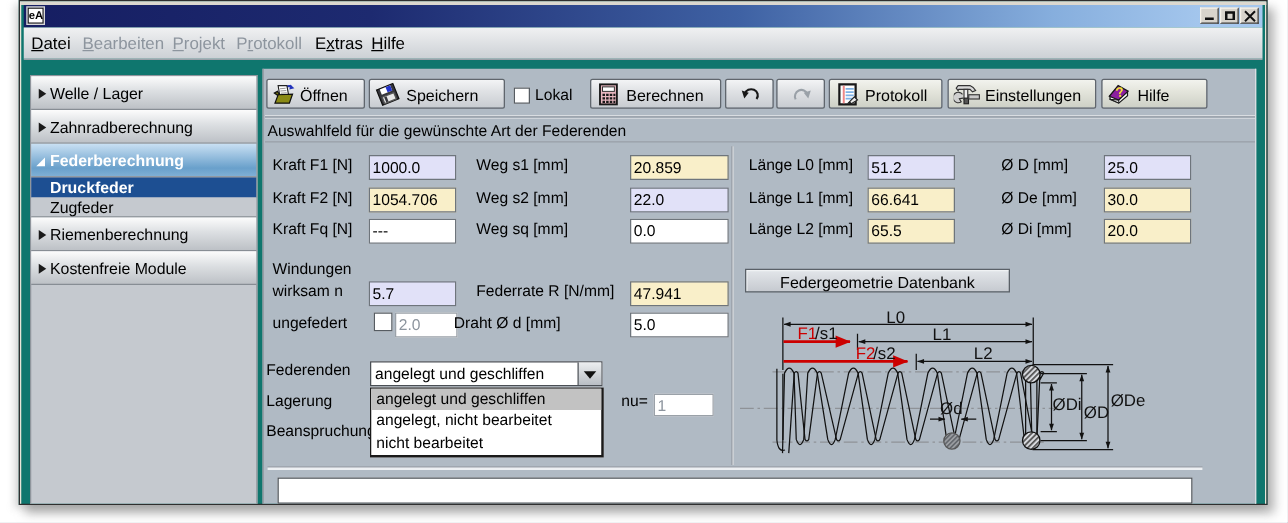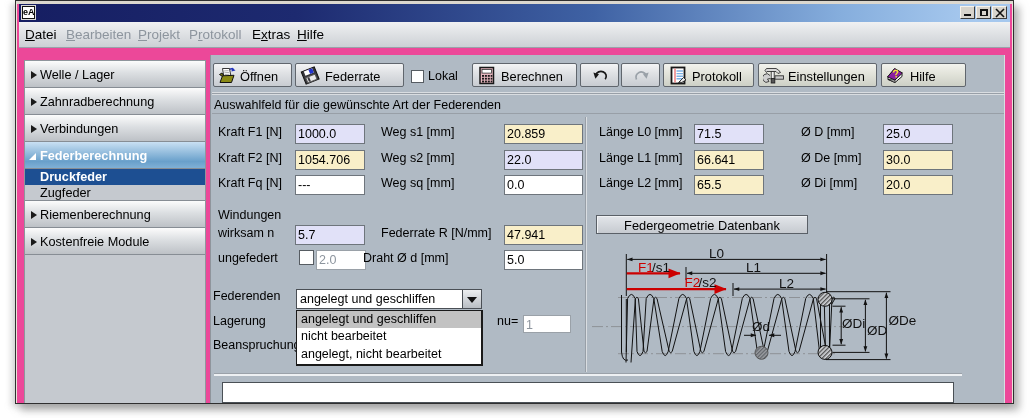--- a/index.html
+++ b/index.html
@@ -1,19 +1,19 @@
 <!DOCTYPE html>
 <html><head>
 <meta charset="utf-8">
 <style>
 * { margin:0; padding:0; box-sizing:border-box; }
 html,body { width:1030px; height:418px; background:#ffffff; font-family:"Liberation Sans", sans-serif; overflow:hidden; -webkit-font-smoothing:antialiased; }
 #canvas { position:relative; width:1030px; height:418px; background:#fff; }
 #win { position:absolute; left:15px; top:0; width:999px; height:404px;
-  border:1px solid #2f2f2f; background:#ec4899;
+  border:1px solid #2f2f2f; background:#0f766e;
   box-shadow: 5px 6px 8px rgba(125,125,125,0.6), -4px 3px 6px rgba(150,150,150,0.35);
 }
 #frame { position:absolute; left:0; top:0; right:0; bottom:0;
   border-left:1px solid #e9e5d9; border-top:3px solid #dcd8cf; border-right:1px solid #e9e5d9; }
 
 #titlebar { position:absolute; left:3px; top:3px; right:3px; height:18px;
   background:linear-gradient(90deg, #161e62 0%, #1d2a70 28%, #3f62a4 58%, #86aedd 83%, #a6c8ee 96%);
 }
 #appicon { position:absolute; left:3px; top:2px; width:13px; height:13px; background:#fff; border:1px solid #111; outline:1px solid #d8d8d8;
   font-size:9px; font-weight:bold; color:#000; text-align:center; line-height:11px;}
@@ -100,21 +100,20 @@
     <span class="mi" style="left:6px"><u>D</u>atei</span>
     <span class="mi dis" style="left:47px"><u>B</u>earbeiten</span>
     <span class="mi dis" style="left:119px"><u>P</u>rojekt</span>
     <span class="mi dis" style="left:170px">P<u>r</u>otokoll</span>
     <span class="mi" style="left:233px">E<u>x</u>tras</span>
     <span class="mi" style="left:278px"><u>H</u>ilfe</span>
   </div>
   <div id="sidebar">
     <div class="si"><span class="tri"></span>Welle / Lager</div>
     <div class="si"><span class="tri"></span>Zahnradberechnung</div>
-    <div class="si"><span class="tri"></span>Verbindungen</div>
     <div class="si" id="si-feder"><span class="tri2"></span>Federberechnung</div>
     <div class="sub" id="sub-druck">Druckfeder</div>
     <div class="sub" id="sub-zug">Zugfeder</div>
     <div class="si"><span class="tri"></span>Riemenberechnung</div>
     <div class="si"><span class="tri"></span>Kostenfreie Module</div>
   </div>
   <div id="main">
 
     <div class="btn" style="left:2px; width:79px;">
           <svg width="20" height="19" viewBox="0 0 20 19" style="left:4px">
@@ -130,21 +129,21 @@
     <div class="btn" style="left:84px; width:109px;">
           <svg width="22" height="19" viewBox="0 0 22 19" style="left:3px">
 <g transform="rotate(-22 11 9)">
 <rect x="4" y="3" width="14" height="13" fill="#36363c" stroke="#111"></rect>
 <rect x="6.5" y="3.5" width="9" height="4.5" fill="#fff"></rect>
 <rect x="11.5" y="3.5" width="4" height="4.5" fill="#2233cc"></rect>
 <rect x="6" y="10" width="10" height="5.5" fill="#e8e8e8" stroke="#555"></rect>
 <rect x="7.5" y="10.5" width="2" height="4.5" fill="#36363c"></rect>
 </g>
 </svg>
-          <span class="t" style="left:29px">Federrate</span>
+          <span class="t" style="left:29px">Speichern</span>
         </div>
     <div class="cb" style="left:200px; top:15px; width:13px; height:13px;"></div>
     <span class="flabel" style="left:217px; top:14px;text-align:right;">Lokal</span>
     <div class="btn" style="left:261px; width:105px;">
           <svg width="20" height="19" viewBox="0 0 20 19" style="left:4px">
 <rect x="3" y="1.5" width="13.5" height="16" fill="#e7b6bf" stroke="#181818" stroke-width="1.5"></rect>
 <rect x="5" y="3.5" width="9.5" height="3.6" fill="#fff" stroke="#333" stroke-width="0.8"></rect>
 <g fill="#181818">
 <rect x="5" y="9" width="2" height="1.8"></rect>
               <rect x="7.9" y="9" width="2" height="1.8"></rect>
@@ -234,27 +233,27 @@
           <span class="arr">
             <i></i>
           </span>
         </div>
     <span class="flabel" style="left:2px; top:259px;">Lagerung</span>
     <span class="flabel" style="left:286px; top:259px;">nu=</span>
     <div class="finput" style="left:312px; top:260px; width:48px; height:18px; color:#8d959e; border-color:#9aa1a8;">1</div>
     <span class="flabel" style="left:2px; top:283px;">Beanspruchung</span>
     <div id="ddlist">
       <div class="dditem ddsel">angelegt und geschliffen</div>
+      <div class="dditem">angelegt, nicht bearbeitet</div>
       <div class="dditem">nicht bearbeitet</div>
-      <div class="dditem">angelegt, nicht bearbeitet</div>
     </div>
 
     <div id="vsep"></div>
     <span class="flabel lr1" style="left:388px">Länge L0 [mm]</span>
-    <div class="finput lav fi3 r1">71.5</div>
+    <div class="finput lav fi3 r1">51.2</div>
     <span class="flabel lr2" style="left:388px">Länge L1 [mm]</span>
     <div class="finput cream fi3 r2">66.641</div>
     <span class="flabel lr3" style="left:388px">Länge L2 [mm]</span>
     <div class="finput cream fi3 r3">65.5</div>
     <span class="flabel lr1" style="left:590px">Ø D [mm]</span>
     <div class="finput lav fi4 r1">25.0</div>
     <span class="flabel lr2" style="left:590px">Ø De [mm]</span>
     <div class="finput cream fi4 r2">30.0</div>
     <span class="flabel lr3" style="left:590px">Ø Di [mm]</span>
     <div class="finput cream fi4 r3">20.0</div>

